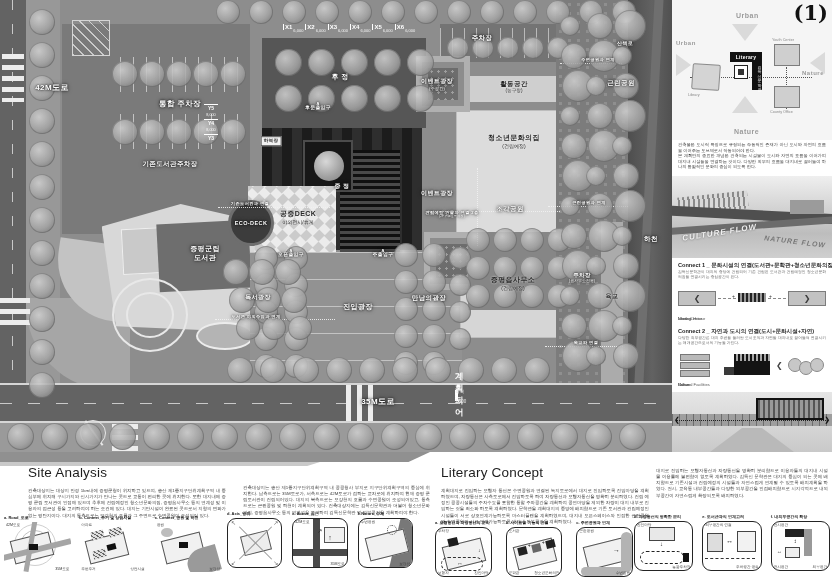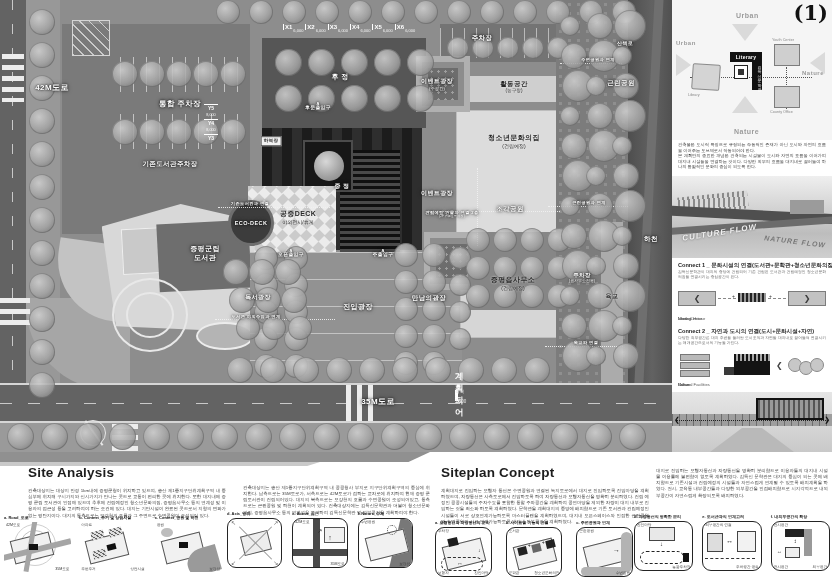--- a/index.html
+++ b/index.html
@@ -145,21 +145,21 @@
       background:repeating-linear-gradient(90deg,#555 0 2px,#999 2px 5px);}
   #persp2 .dot{left:4px;top:28px;width:152px;border-top:1.5px dotted #222;}
   #persp2 .ar{font-size:7px;color:#111;top:24px;font-weight:bold;}
   
   .bottom{position:absolute;left:0;top:452px;width:832px;height:134px;background:#fff;}
   .bottom *{box-sizing:border-box;}
   #band1{position:absolute;left:0;top:0;width:430px;height:10px;background:#909090;
       clip-path:polygon(0 0,100% 0,95% 100%,0 100%);}
   #band2{position:absolute;left:0;top:10px;width:320px;height:4px;background:#c9c9c9;
       clip-path:polygon(0 0,100% 0,96% 100%,0 100%);}
-  .sec-title{position:absolute;font-size:13.5px;font-weight:700;color:#1d1d1d;letter-spacing:.2px;}
+  .sec-title{position:absolute;font-size:13.5px;font-weight:400;color:#1d1d1d;letter-spacing:.2px;}
   .tinyp{position:absolute;font-size:4.4px;line-height:1.4;color:#3c3c3c;text-align:justify;}
   .diag-row{position:absolute;display:flex;}
   .diag-item{position:relative;}
   .diag-cap{font-size:4px;font-weight:bold;color:#222;margin-bottom:2px;white-space:nowrap;}
   .mini{position:relative;width:100%;height:50px;overflow:hidden;}
   .mini.framed{border:1.2px solid #242424;border-radius:9px;background:#fff;}
   .m-abs{position:absolute;}
   .m-txt{position:absolute;color:#222;line-height:1;}
   .m-lab{position:absolute;font-size:3.6px;color:#333;white-space:nowrap;z-index:3;}
 </style>
@@ -552,21 +552,21 @@
       <div class="dot"></div>
       <div class="ar" style="left:2px;">❮</div>
       <div class="ar" style="right:2px;">❯</div>
     </div>
   </div>
 
   <div class="bottom">
     <div id="band1"></div>
     <div id="band2"></div>
     <div class="sec-title" style="left:28px;top:13px;">Site Analysis</div>
-    <div class="sec-title" style="left:441px;top:13px;">Siteplan Concept</div>
+    <div class="sec-title" style="left:441px;top:13px;">Literary Concept</div>
     <p class="tinyp" style="left:28px;top:36px;width:198px;margin:0;">건축대상지는 대상지 반경 1km내에 증평군청이 위치하고 있으며, 송산 제1종지구단위계획구역 내 중심부에 위치해 구시가지와 신시가지가 만나는 곳으로 교통이 편리한 곳에 위치한다. 또한 대지내에 증평 군립 도서관이 인접해 있으며 추후에 건립예정인 청소년문화의집, 증평읍사무소 등의 연계성 및 이용자의 접근성 등을 고려하여야 하는 조건에 있다. 대지는 기반시설이 완료된 곳으로서 지형의 변화가 없는 평탄지이다. 대지의 동측으로는 보강천의 흐름과 그 주변으로 수변공원이 조성되어 있다.</p>
     <p class="tinyp" style="left:243px;top:33px;width:187px;margin:0;">건축대상지는 송산 제1종지구단위계획구역 내 공공청사 부지로 지구단위계획구역의 중심에 위치한다. 남측으로는 35M도로가, 서측으로는 42M도로가 접하는 교차로에 위치하며 현재 증평 군립도서관이 건립되어있다. 대지의 북측으로는 보강천의 흐름과 수변공원이 조성되어있고, 동측으로는 근린공원 및 하천이 계획되어 있다. 건축대상지에는 김득신문학관과 더불어 청소년문화의집, 증평읍사무소 등의 연계성을 고려하여 김득신문학관 및 외부공간을 계획하여야 한다.</p>
     <p class="tinyp" style="left:441px;top:36px;width:208px;margin:0;">계획대지로 진입하는 보행자 동선은 수변공원과 연결된 녹지도로에서 대지로 진입하도록 진입마당을 계획하였으며, 차량동선은 사측도로에서 진입하도록 하여 차량동선과 보행자동선을 명확히 분리하였다. 건립 예정인 공공시설들의 주차수요를 포함한 통합 주차공간을 계획하여 공연마당을 제외한 차량이 대지 내부로 진입하는 것을 최소화 하도록 계획하였다. 문학관을 계획대지의 중앙에 배치함으로 기존 도서관과 건립예정인 시설들이 서로 상호연계가능하도록 마스터플랜을 계획하였으며, 대지내 오픈스페이스와 인접한 근린공원 및 수변공원이 서로 연계가능하도록 대지내 외부공간을 계획하였다.</p>
     <p class="tinyp" style="left:656px;top:16px;width:172px;margin:0;">대지로 진입하는 보행자동선과 차량동선을 명확히 분리함으로 이용자들의 대지내 시설물 이용률에 불편함이 없도록 계획하였다. 김득신 문학관은 대지의 중심이 되는 곳에 배치함으로 기존시설과 건립예정의 시설들과 자연스럽게 연계될 수 있도록 배치계획을 하였다. 전시, 교육동 내부공간들과 다양한 외부공간을 인접배치함으로 시지각적으로 내외부공간이 자연스럽게 확장되도록 배치하였다.</p>
     <div class="diag-row" id="sa-row-1" style="left:4px;top:63px;width:218px;gap:8px;">
         <div class="diag-item" style="flex: 1 1 0%;">
           <div class="diag-cap">a. Road_도로</div>
           <div class="mini">
             <div class="m-abs" style="left: 16px; top: 8px; width: 30px; height: 30px; border: 1px solid rgb(194, 194, 194); border-radius: 50%;"></div>
             <div class="m-abs" style="left: 10px; top: 2px; width: 42px; height: 42px; border: 1px solid rgb(207, 207, 207); border-radius: 50%;"></div>

